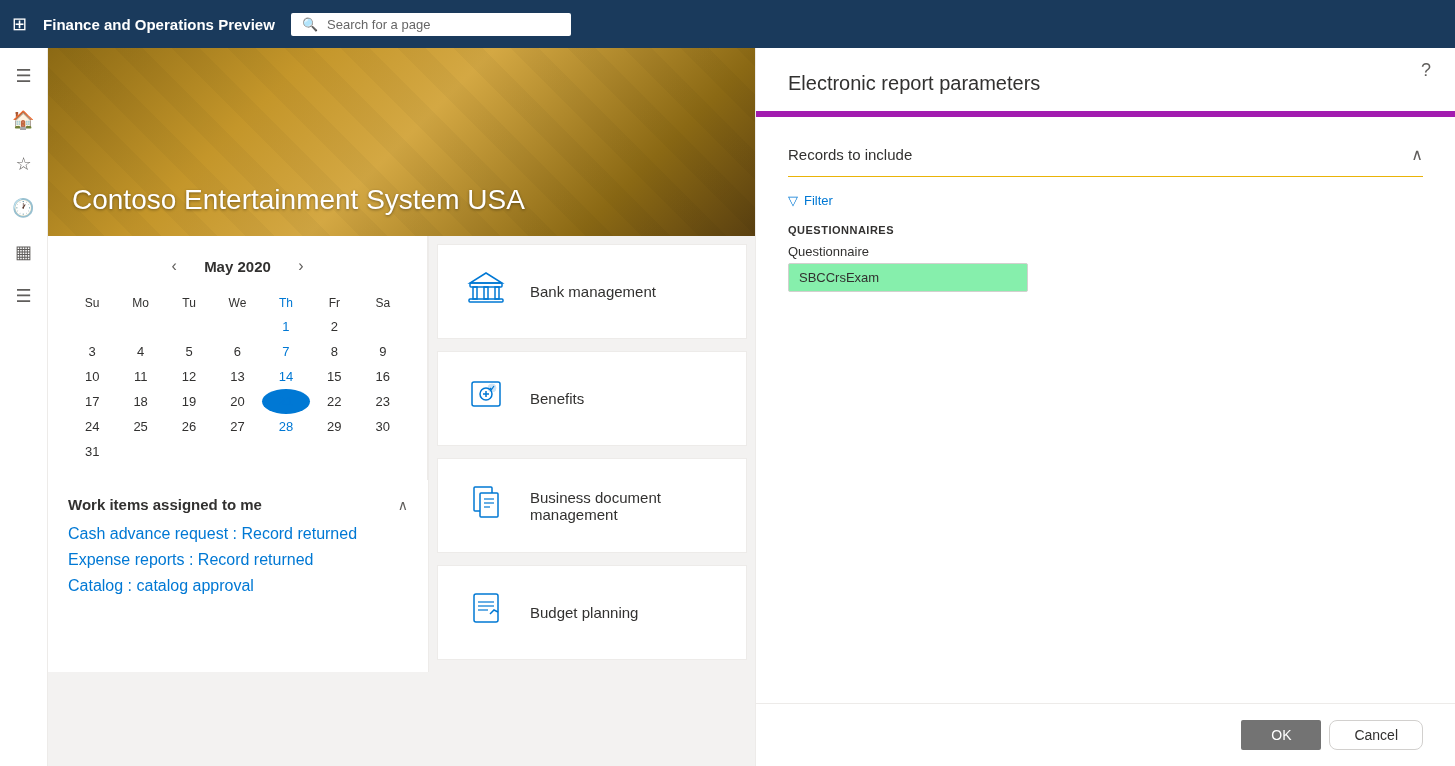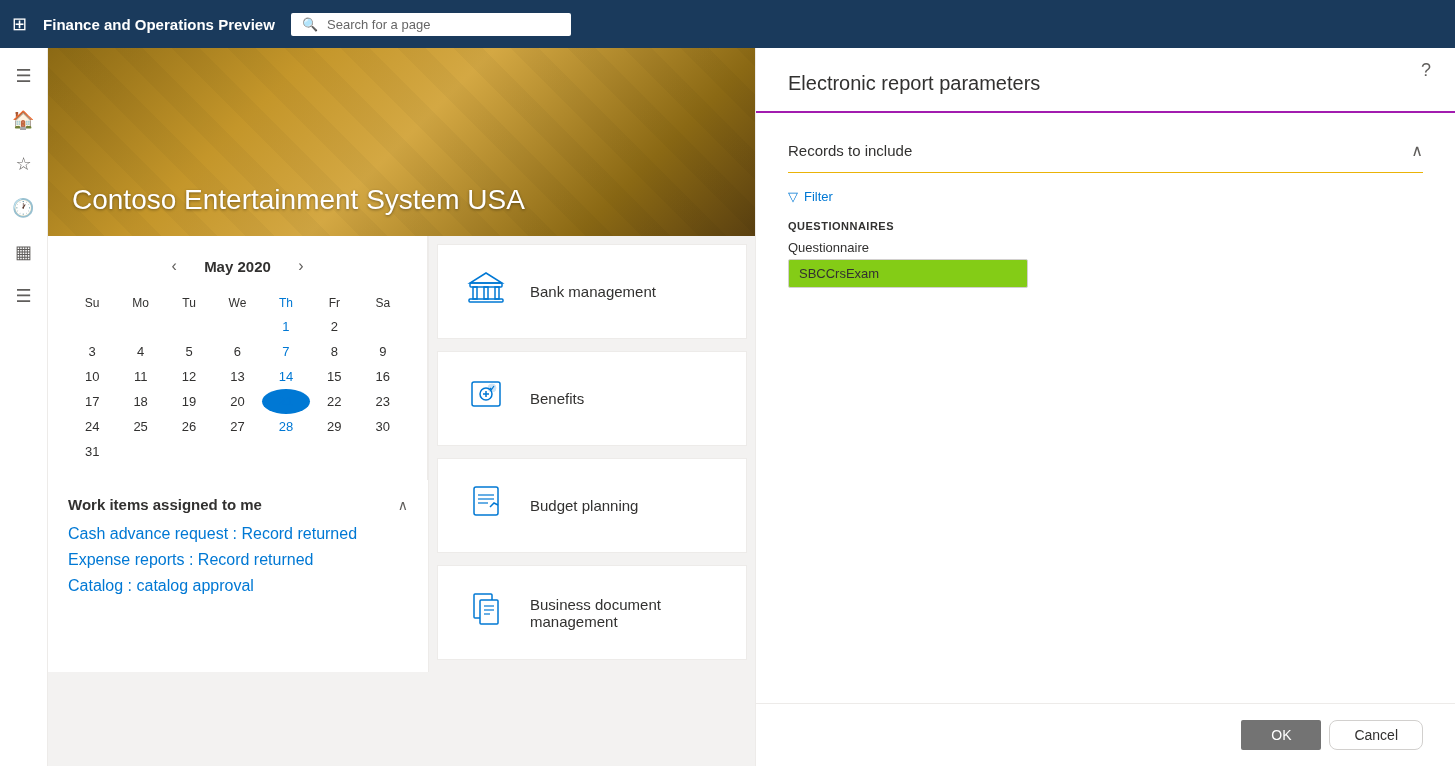--- a/index.html
+++ b/index.html
@@ -248,21 +248,21 @@
       width: 700px;
       background: #fff;
       border-left: 1px solid #edebe9;
       display: flex;
       flex-direction: column;
       flex-shrink: 0;
       position: relative;
     }
     .right-panel-header {
       padding: 24px 32px 16px;
-      border-bottom: 2px solid #a21caf;
+      border-bottom: 6px solid #a21caf;
     }
     .right-panel-title {
       font-size: 20px;
       font-weight: 300;
       color: #323130;
     }
     .right-panel-body {
       flex: 1;
       padding: 16px 32px;
       overflow-y: auto;
@@ -304,21 +304,21 @@
       text-transform: uppercase;
       letter-spacing: 0.5px;
       margin-bottom: 8px;
     }
     .field-label {
       font-size: 13px;
       color: #323130;
       margin-bottom: 4px;
     }
     .field-value-box {
-      background: #84cc16;
+      background: #86efac;
       border: 1px solid #d2d0ce;
       padding: 6px 10px;
       font-size: 13px;
       color: #323130;
       width: 240px;
       border-radius: 2px;
     }
 
     
     .right-panel-footer {
@@ -504,40 +504,40 @@
               <path d="M22 19 L22 25 M19 22 L25 22" stroke="#0078d4" stroke-width="1.5"></path>
               <circle cx="28" cy="16" r="4" fill="#0078d4" opacity="0.2" stroke="#0078d4" stroke-width="1"></circle>
               <path d="M26 16 L27.5 17.5 L30 14" stroke="#0078d4" stroke-width="1.2"></path>
             </svg>
           </div>
           <span class="tile-label">Benefits</span>
         </div>
         <div class="tile">
           <div class="tile-icon">
             <svg width="44" height="44" viewBox="0 0 44 44" fill="none">
+              <rect x="10" y="8" width="18" height="24" rx="1" stroke="#0078d4" stroke-width="1.5" fill="none"></rect>
+              <rect x="16" y="14" width="18" height="24" rx="1" stroke="#0078d4" stroke-width="1.5" fill="white"></rect>
+              <line x1="20" y1="20" x2="30" y2="20" stroke="#0078d4" stroke-width="1.2"></line>
+              <line x1="20" y1="24" x2="30" y2="24" stroke="#0078d4" stroke-width="1.2"></line>
+              <line x1="20" y1="28" x2="26" y2="28" stroke="#0078d4" stroke-width="1.2"></line>
+            </svg>
+          </div>
+          <span class="tile-label">Business document management</span>
+        </div>
+        <div class="tile">
+          <div class="tile-icon">
+            <svg width="44" height="44" viewBox="0 0 44 44" fill="none">
               <rect x="10" y="8" width="24" height="28" rx="2" stroke="#0078d4" stroke-width="1.5" fill="none"></rect>
               <line x1="14" y1="16" x2="30" y2="16" stroke="#0078d4" stroke-width="1.2"></line>
               <line x1="14" y1="20" x2="30" y2="20" stroke="#0078d4" stroke-width="1.2"></line>
               <line x1="14" y1="24" x2="24" y2="24" stroke="#0078d4" stroke-width="1.2"></line>
               <path d="M26 28 L30 24 L34 26" stroke="#0078d4" stroke-width="1.5" fill="none"></path>
             </svg>
           </div>
           <span class="tile-label">Budget planning</span>
-        </div>
-        <div class="tile">
-          <div class="tile-icon">
-            <svg width="44" height="44" viewBox="0 0 44 44" fill="none">
-              <rect x="10" y="8" width="18" height="24" rx="1" stroke="#0078d4" stroke-width="1.5" fill="none"></rect>
-              <rect x="16" y="14" width="18" height="24" rx="1" stroke="#0078d4" stroke-width="1.5" fill="white"></rect>
-              <line x1="20" y1="20" x2="30" y2="20" stroke="#0078d4" stroke-width="1.2"></line>
-              <line x1="20" y1="24" x2="30" y2="24" stroke="#0078d4" stroke-width="1.2"></line>
-              <line x1="20" y1="28" x2="26" y2="28" stroke="#0078d4" stroke-width="1.2"></line>
-            </svg>
-          </div>
-          <span class="tile-label">Business document management</span>
         </div>
       </div>
 
     </div>
   </div>
 
   <div class="right-panel">
     <button class="help-icon">?</button>
     <div class="right-panel-header">
       <h2 class="right-panel-title">Electronic report parameters</h2>

